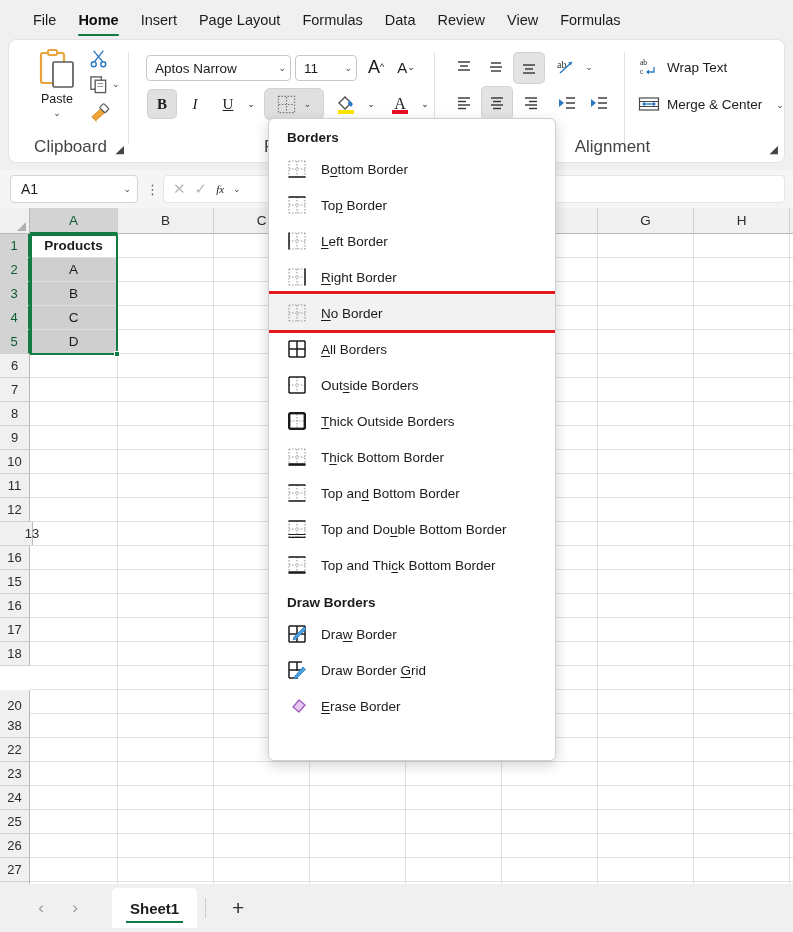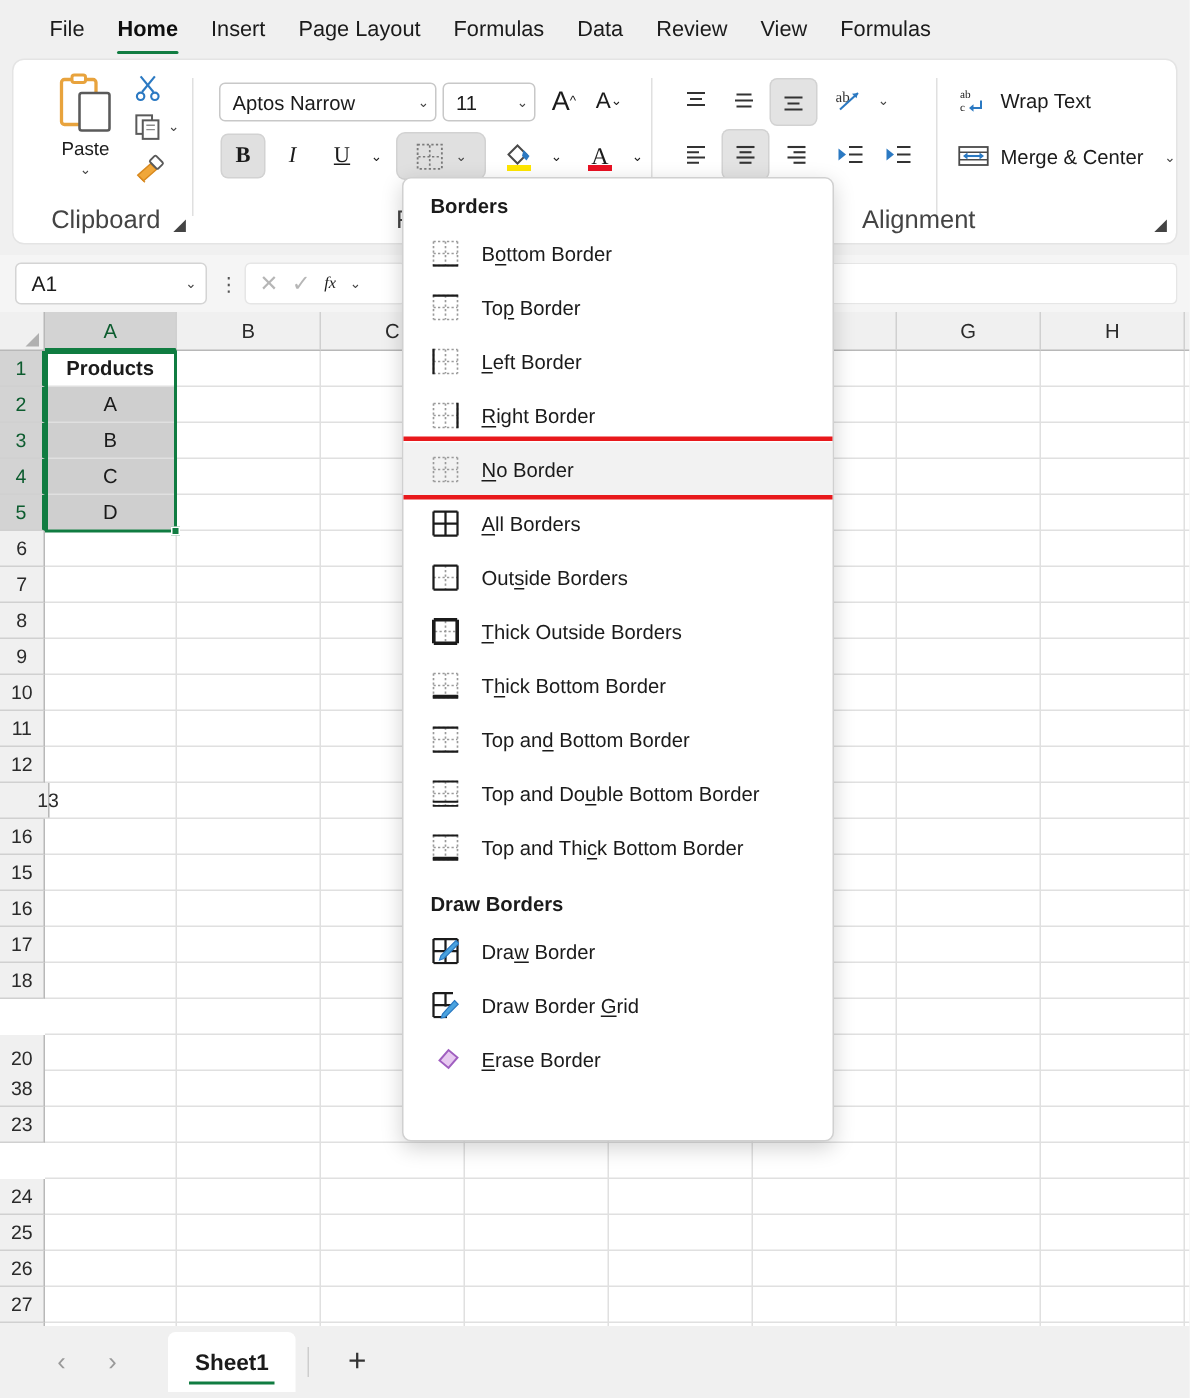--- a/index.html
+++ b/index.html
@@ -444,21 +444,21 @@
         <div class="rh" style="top: 314px; padding-left: 32px;">13</div>
         <div class="rh" style="top: 338px;">16</div>
         <div class="rh" style="top: 362px;">15</div>
         <div class="rh" style="top: 386px;">16</div>
         <div class="rh" style="top: 410px;">17</div>
         <div class="rh" style="top: 434px;">18</div>
         <div class="rh" style="top: 458px; margin-top: 24px;">19</div>
         <div class="rh" style="top: 486px;">20</div>
         <div class="rh" style="top: 506px;">38</div>
         <div class="rh" style="top: 530px;">22</div>
-        <div class="rh" style="top: 530px;">23</div>
+        <div class="rh" style="top: 554px;">23</div>
         <div class="rh" style="top: 578px;">24</div>
         <div class="rh" style="top: 602px;">25</div>
         <div class="rh" style="top: 626px;">26</div>
         <div class="rh" style="top: 650px;">27</div>
         <div class="rh" style="top: 674px;">28</div>
       </div>
     <div id="cells">
         <div class="cell active" style="left: 30px; width: 88px; top: 26px; height: 24px;">Products</div>
         <div class="cell" style="left: 118px; width: 96px; top: 26px; height: 24px;"></div>
         <div class="cell" style="left: 214px; width: 96px; top: 26px; height: 24px;"></div>

